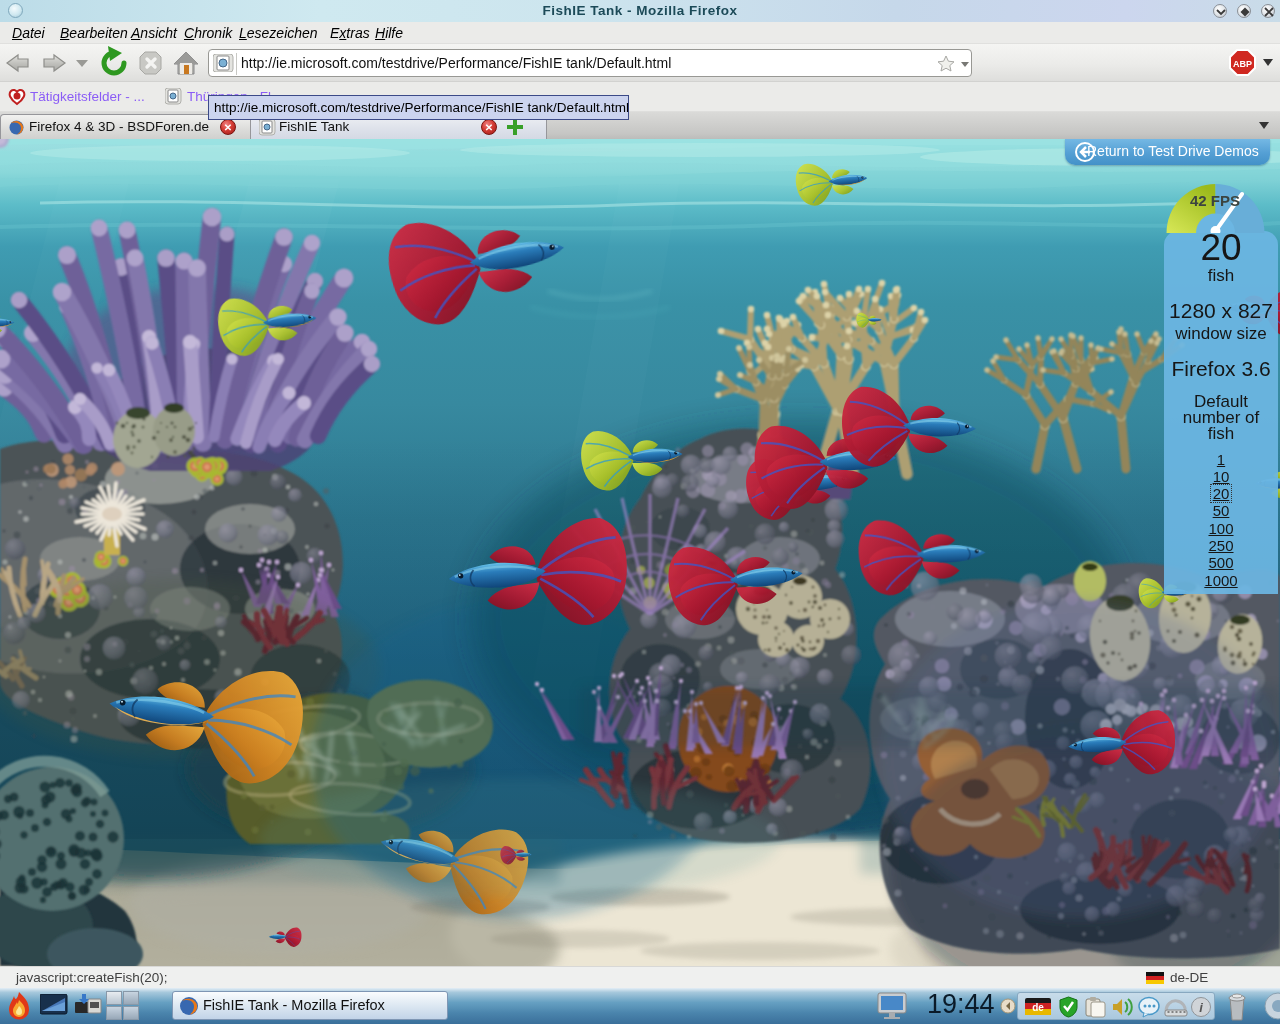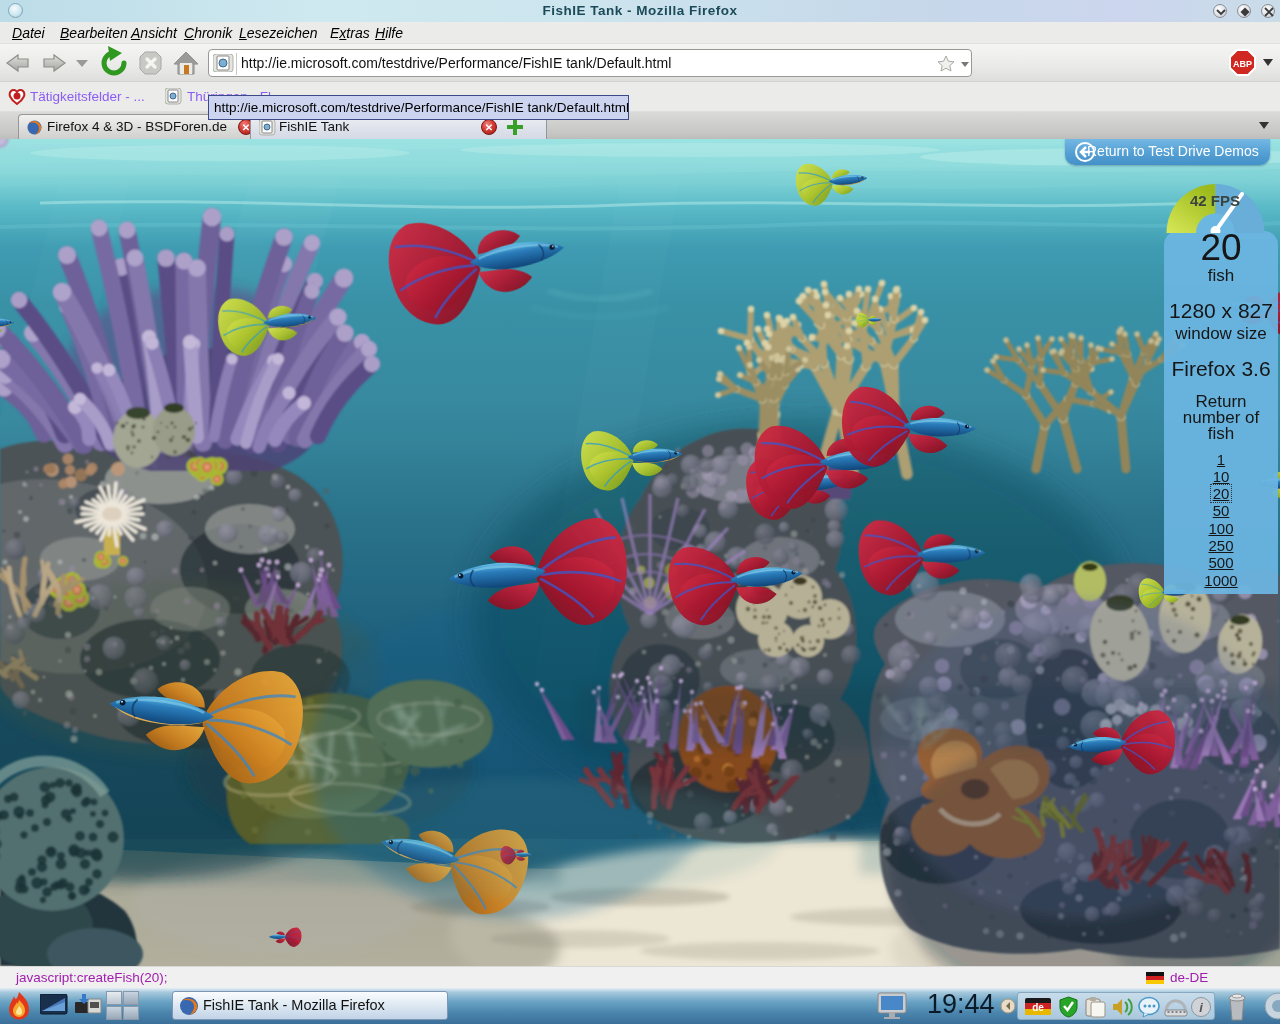--- a/index.html
+++ b/index.html
@@ -38,21 +38,21 @@
 
   
   #bookbar { left:0; top:82px; width:1280px; height:30px; background:#ebebe9;
     border-bottom:1px solid #dededc; font-size:13.5px; color:#8b5cf6; }
 
   
   #tabbar { left:0; top:112px; width:1280px; height:27px;
     background:linear-gradient(#dadad8 0%, #c6c6c4 80%, #bcbcba 100%); }
   .tab { position:absolute; top:2px; height:25px; border:1px solid #96969a;
     border-bottom:none; border-radius:4px 4px 0 0; font-size:13.5px; color:#111; }
-  #tab1 { left:18px; width:265px;
+  #tab1 { left:0; width:265px;
     background:linear-gradient(#f2f2f0 0%, #dcdcda 60%, #d0d0ce 100%);padding-left:21px; }
   #tab2 { left:250px; width:297px;
     background:linear-gradient(#eef0f4 0%, #dde1ea 60%, #d4d9e4 100%);padding-left:40px; }
   .closebtn { position:absolute; top:4px; width:16px; height:16px; border-radius:50%;
     background:radial-gradient(circle at 38% 30%, #f08080 0%, #d43c34 45%, #a01a14 100%);
     border:1px solid #7a1410; color:#fff; font-size:10px; font-weight:bold;
     text-align:center; line-height:15px; }
 
   
   #tooltip { left:208px; top:95px; width:421px; height:25px; background:#ccd4ef;
@@ -73,21 +73,21 @@
     color:#161616; text-align:center; }
   #gauge { left:1166px; top:45px; width:99px; height:49px; z-index:21; }
   #panel div { position:absolute; width:100%; white-space:nowrap; }
   #panel .big { font-size:37px; top:-4px; }
   #panel .med { font-size:21px; }
   #panel .sm  { font-size:17px; }
   #panel a { position:absolute; width:100%; left:0; color:#161616; display:block; font-size:15px; text-decoration:underline; }
 
   
   #statusbar { left:0; top:966px; width:1280px; height:22px; background:#eff0ef;
-    border-top:1px solid #d8d8d6; font-size:13.5px; color:#a21caf; }
+    border-top:1px solid #d8d8d6; font-size:13.5px; color:#404040; }
 
   
   #taskbar { left:0; top:988px; width:1280px; height:36px;
     background:linear-gradient(#e4eef6 0%, #a6c8dc 12%, #66a0c2 40%, #4a84ac 70%, #3a6f9a 100%); }
   #taskbtn { left:172px; top:3px; width:276px; height:29px;
     background:linear-gradient(#fafcfe 0%, #dde8f2 50%, #c2d4e8 100%);
     border:1px solid #7e96b4; border-radius:3px; font-size:14.5px; color:#111; }
   #tray { left:1017px; top:4px; width:198px; height:28px;
     background:linear-gradient(#c8dcea 0%, #aac8de 100%);
     border:1px solid #88a8c0; border-radius:3px; }
@@ -2650,21 +2650,21 @@
             <stop offset="1" stop-color="#9cba1c"></stop>
         </linearGradient>
       </defs>
     </svg>
     <div id="panel" class="abs">
       <div class="big">20</div>
       <div class="sm" style="top:35px">fish</div>
       <div class="med" style="top:68px">1280 x 827</div>
       <div class="sm" style="top:93px">window size</div>
       <div class="med" style="top:126px">Firefox 3.6</div>
-      <div class="sm" style="top:161px">Return</div>
+      <div class="sm" style="top:161px">Default</div>
       <div class="sm" style="top:177px">number of</div>
       <div class="sm" style="top:193px">fish</div>
       <a style="top:220px">1</a>
       <a style="top:237px">10</a>
       <a style="top:254px"><span style="border:1px dotted #333;padding:0 2px">20</span></a>
       <a style="top:271px">50</a>
       <a style="top:289px">100</a>
       <a style="top:306px">250</a>
       <a style="top:323px">500</a>
       <a style="top:341px">1000</a>

